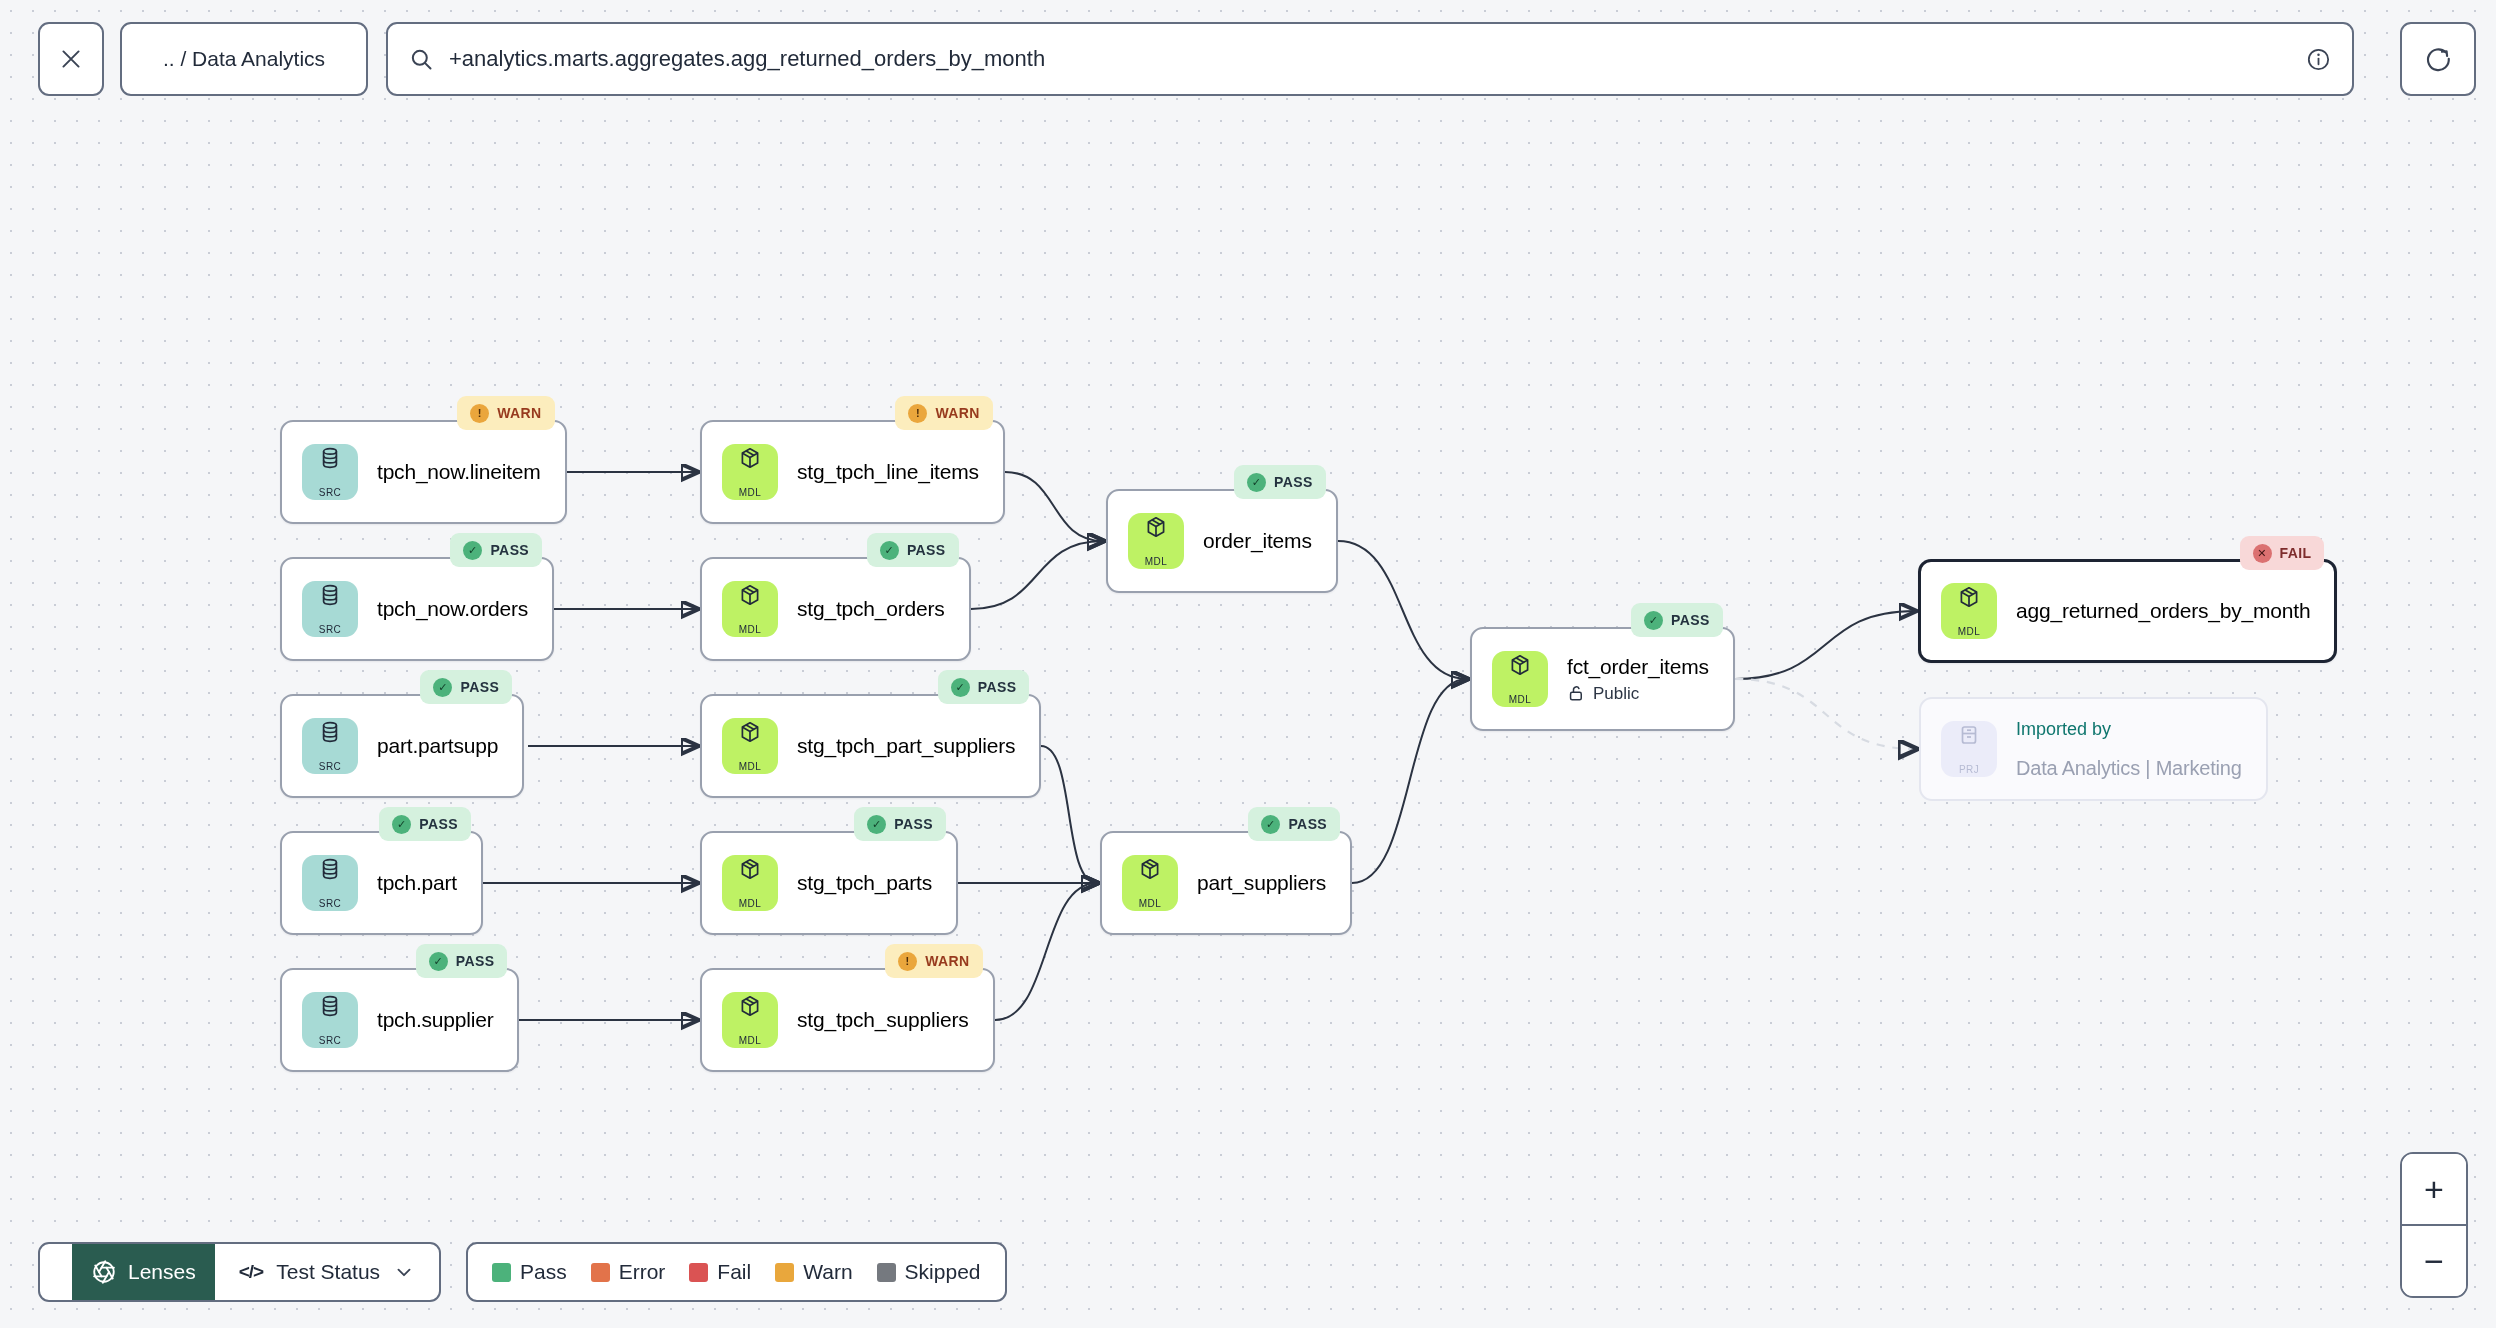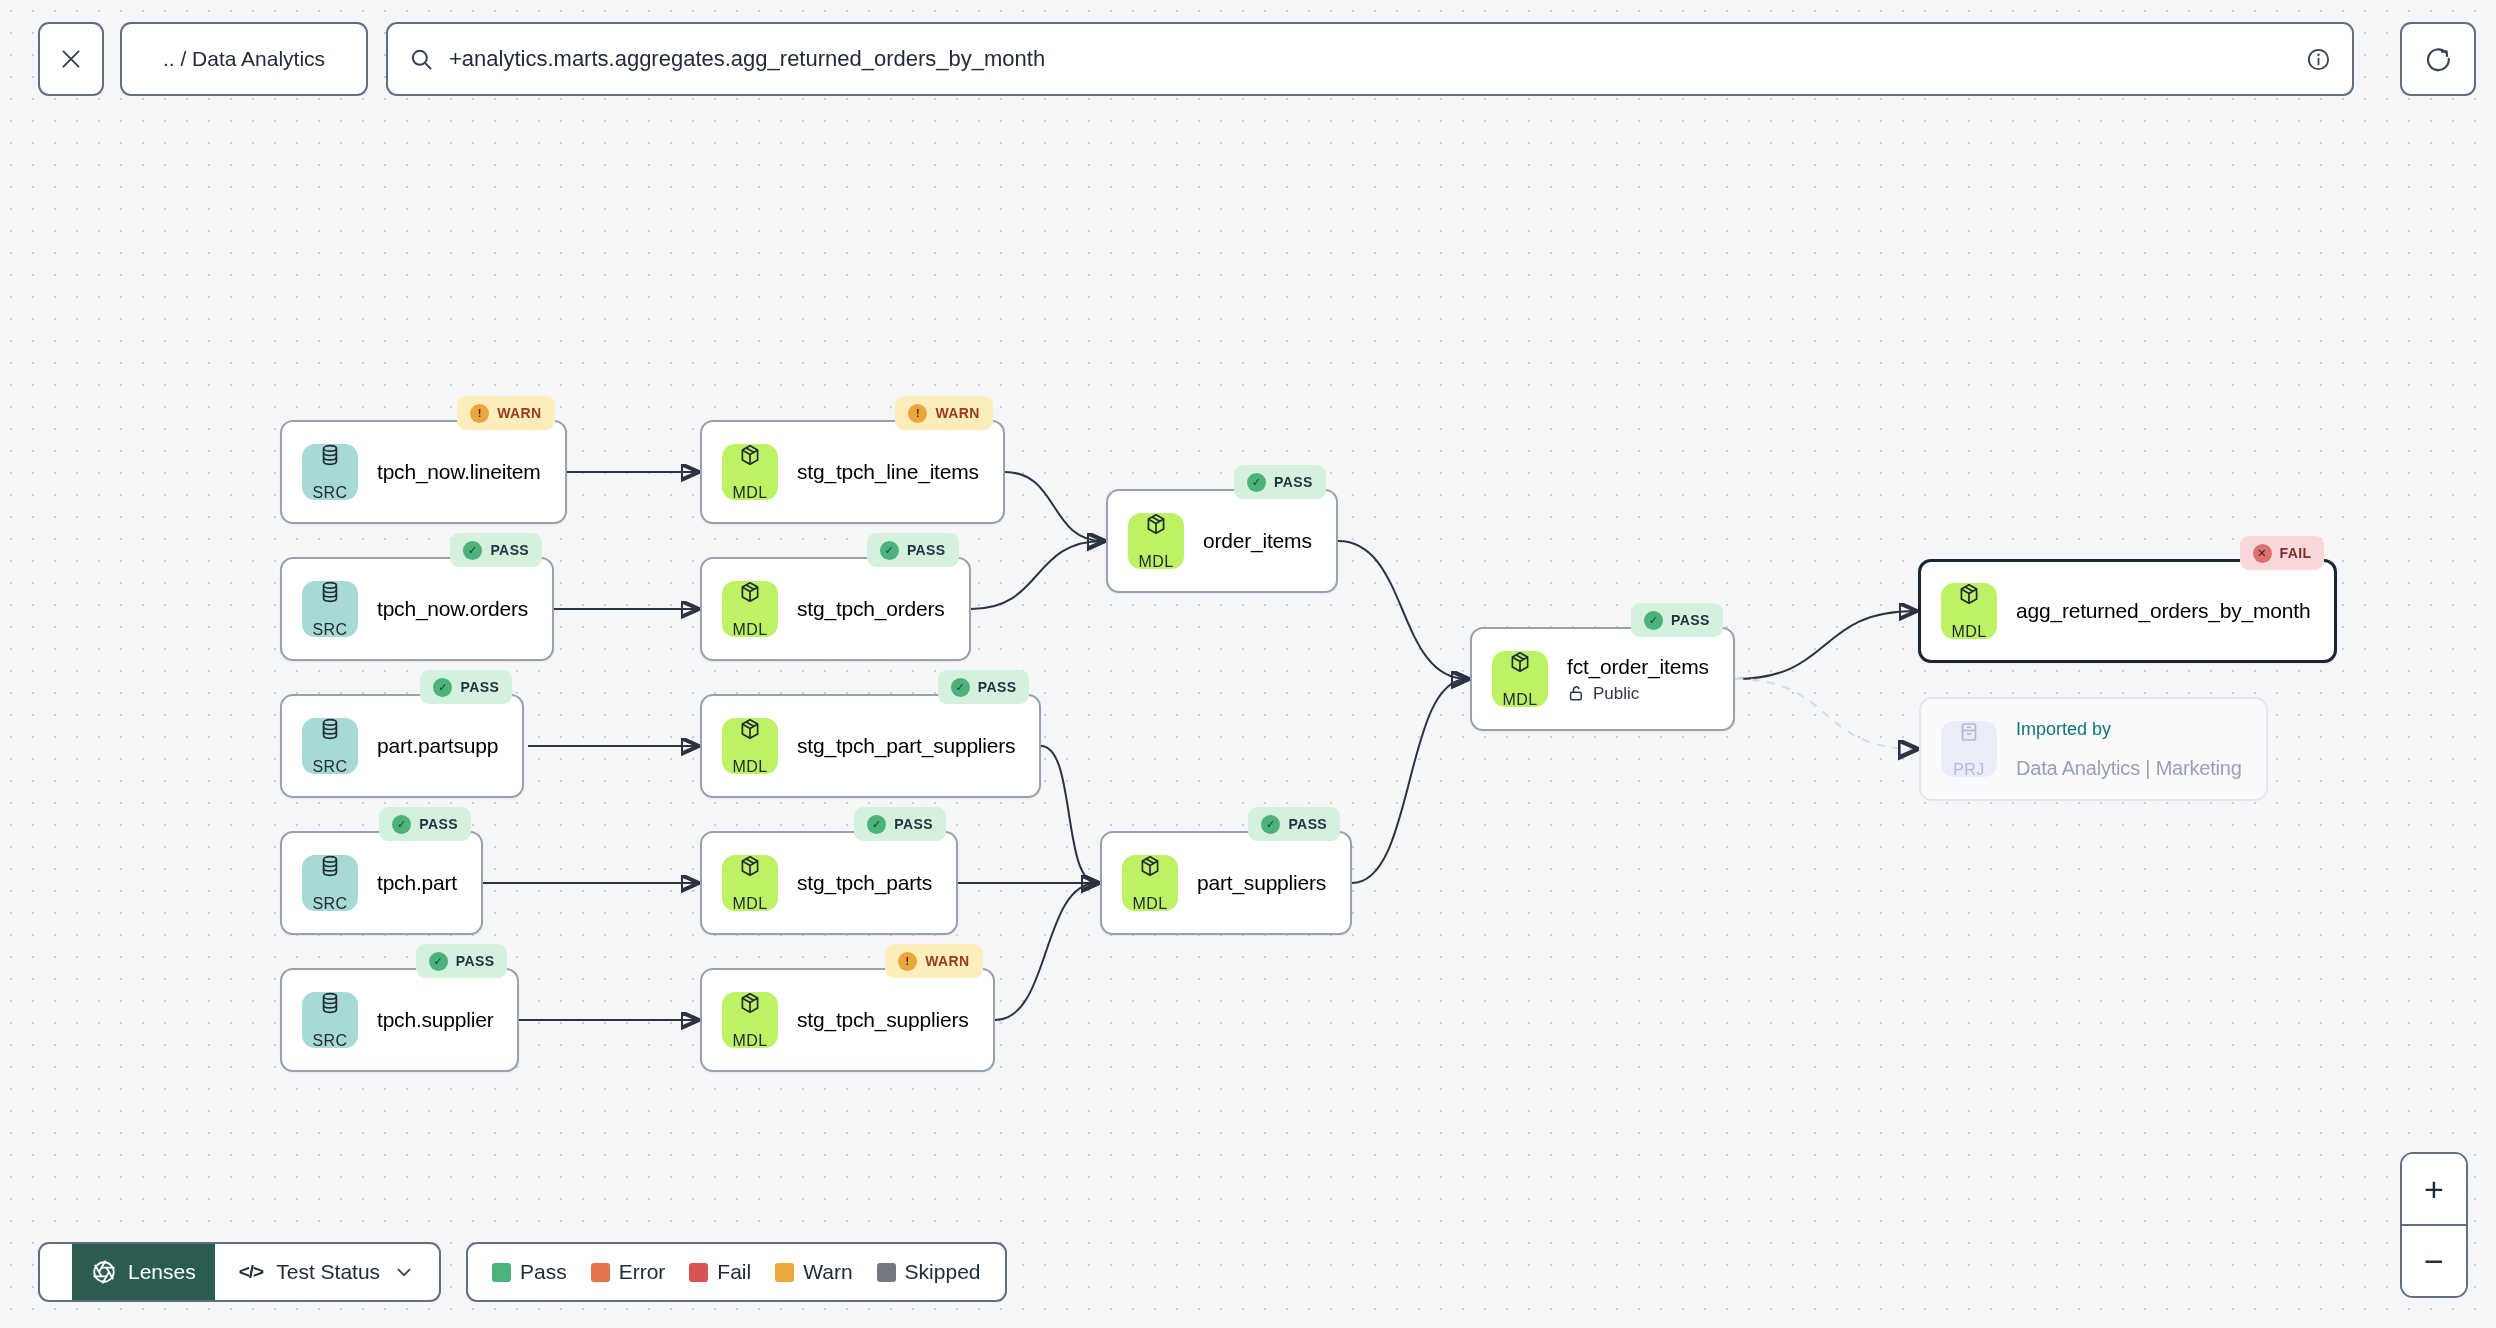--- a/index.html
+++ b/index.html
@@ -27,21 +27,21 @@
   #edge-layer path{fill:none;stroke:#2b3342;stroke-width:2;}
   #edge-layer path.dashed{stroke:#d7dbe2;stroke-width:2.2;stroke-dasharray:8 8;}
   .node{position:absolute;height:104px;background:#fff;border:2px solid #99a0ae;border-radius:13px;
         box-sizing:border-box;display:flex;align-items:center;gap:19px;padding:0 24px 0 20px;
         box-shadow:0 1px 2px rgba(25,35,50,.07);cursor:pointer;white-space:nowrap;}
   .node.selected{border:3.5px solid #1d2433;}
   .node.faded{background:#fafafd;border:2px solid #e4e6ef;box-shadow:none;}
   .chip{width:56px;height:56px;border-radius:13px;display:flex;flex-direction:column;
         align-items:center;justify-content:center;flex:none;}
   .chip svg{display:block;}
-  .chip-label{font-size:16px;margin-top:17px;letter-spacing:.4px;color:#222b3a;}
+  .chip-label{font-size:10px;margin-top:17px;letter-spacing:.4px;color:#222b3a;}
   .chip.SRC{background:#a7dad5;}
   .chip.MDL{background:#bef264;}
   .chip.PRJ{background:#ebecf9;}
   .chip.PRJ .chip-label{color:#b6bbd3;}
   .chip.PRJ svg{color:#b6bbd3;}
   .chip svg{color:#222b3a;}
   .node-label{font-size:21px;color:#000000;letter-spacing:-.2px;}
   .node-sub{font-size:17px;color:#2c3544;display:flex;align-items:center;gap:7px;margin-top:5px;}
   .node.faded .node-label{color:#9aa0b2;font-size:20px;}
   .prj-top{font-size:18px;color:#0f766e;margin-bottom:17px;}

